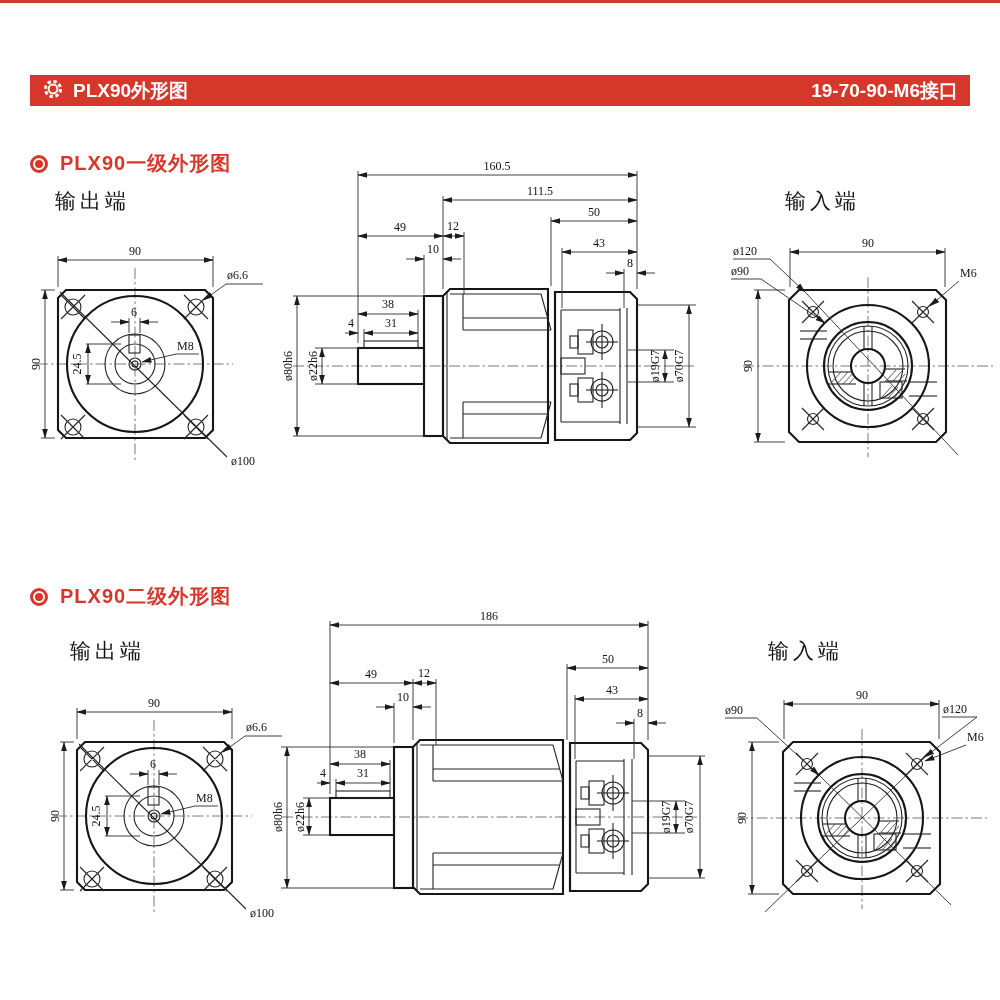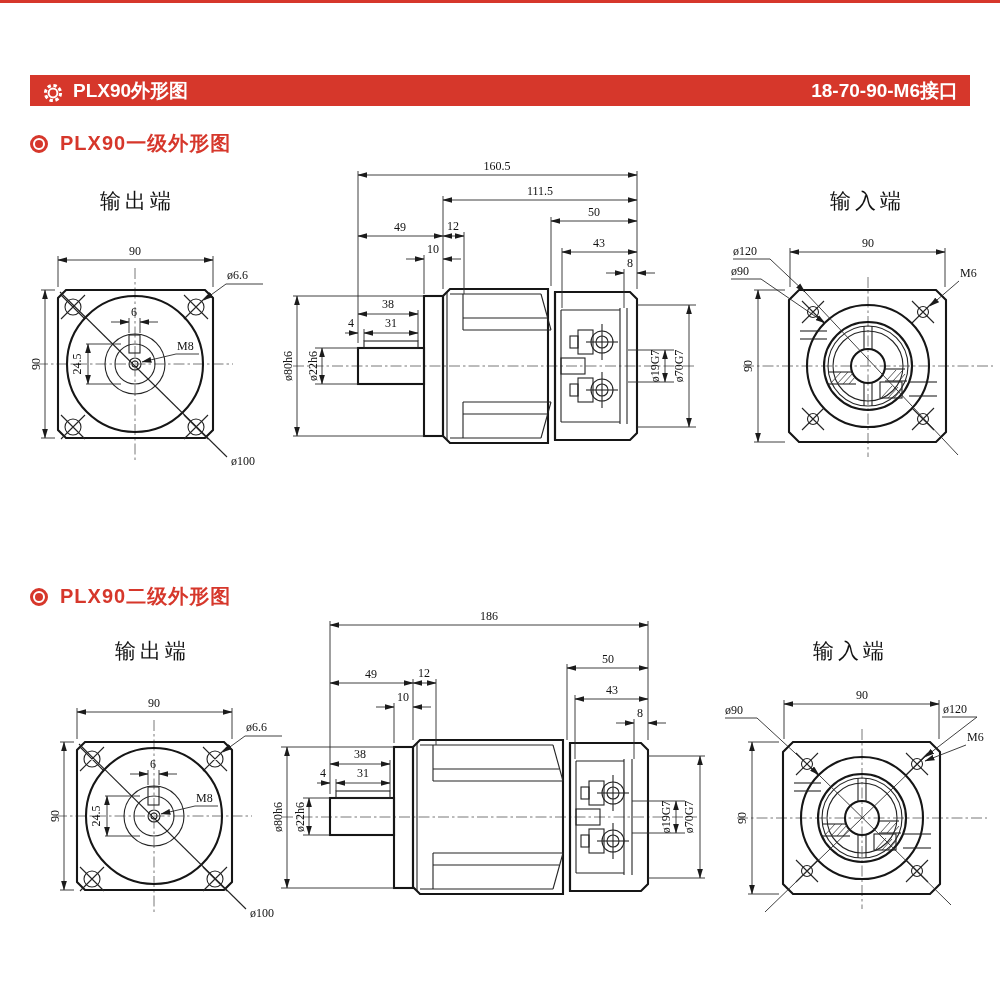--- a/index.html
+++ b/index.html
@@ -3,29 +3,29 @@
 <meta charset="utf-8">
 <style>
   html,body{margin:0;padding:0;background:#fff;}
   #page{position:relative;width:1000px;height:1000px;background:#fff;overflow:hidden;
         font-family:"Liberation Sans",sans-serif;color:#1b1b1b;}
   #top-line{position:absolute;left:0;top:0;width:1000px;height:3px;}
   
   #header-bar{position:absolute;left:30px;top:75px;width:940px;height:31px;
     display:flex;align-items:center;justify-content:space-between;
     padding:0 12px;box-sizing:border-box;color:#fff;}
-  #header-bar .h-left{display:flex;align-items:flex-end;gap:9px;font-weight:bold;font-size:19px;}
+  #header-bar .h-left{display:flex;align-items:flex-start;gap:9px;font-weight:bold;font-size:19px;}
   #header-bar .h-right{font-weight:bold;font-size:19px;}
   
   .sec-title{position:absolute;left:30px;display:flex;align-items:center;gap:12px;}
   .bullseye{width:12px;height:12px;border:3px solid;border-radius:50%;position:relative;}
   .bullseye i{position:absolute;left:2px;top:2px;width:8px;height:8px;border-radius:50%;display:block;}
   .sec-title .t{font-size:20px;font-weight:bold;letter-spacing:1px;}
   
-  .view-title{position:absolute;width:165px;text-align:center;font-family:"DejaVu Serif","Liberation Serif",serif;
+  .view-title{position:absolute;width:165px;text-align:left;font-family:"DejaVu Serif","Liberation Serif",serif;
     font-size:21px;letter-spacing:4px;color:#111;}
   
   svg{position:absolute;overflow:visible;}
   .lw{stroke:#161616;stroke-width:2.1;fill:none;stroke-linejoin:miter;}
   .ln{stroke:#242424;stroke-width:1.1;fill:none;}
   .dim{stroke:#2a2a2a;stroke-width:0.9;fill:none;}
   .cl{stroke:#555;stroke-width:0.8;stroke-dasharray:11 3 2.5 3;fill:none;}
   .ht{stroke:#333;stroke-width:0.8;fill:none;}
   text.dt{font-family:"Liberation Serif",serif;font-size:12px;fill:#111;stroke:none;text-anchor:middle;}
   text.dts{text-anchor:start;}
@@ -38,24 +38,24 @@
   <div id="top-line" style="background:#d6372b"></div>
 
   <div id="header-bar" style="background:#d6372b">
     <div class="h-left">
       <svg width="22" height="22" viewBox="0 0 22 22" style="position:static">
         <circle cx="11" cy="11" r="7.6" fill="none" stroke="#fff" stroke-width="3" stroke-dasharray="3.4 2.6"></circle>
         <circle cx="11" cy="11" r="4.4" fill="none" stroke="#fff" stroke-width="2"></circle>
       </svg>
       <span>PLX90外形图</span>
     </div>
-    <div class="h-right">18-70-90-M6接口</div>
+    <div class="h-right">19-70-90-M6接口</div>
   </div>
 
-  <div class="sec-title" style="top:130px">
+  <div class="sec-title" style="top:150px">
     <span class="bullseye" style="border-color:#d6372b">
         <i style="background:#d6372b"></i>
       </span>
     <span class="t" style="color:#d6372b">PLX90一级外形图</span>
   </div>
 
   <div class="view-title" style="left:55px;top:187px">输出端</div>
   <div class="view-title" style="left:785px;top:187px">输入端</div>
 
   <svg style="left:15px;top:215px" width="270" height="265" viewBox="0 0 270 265">

